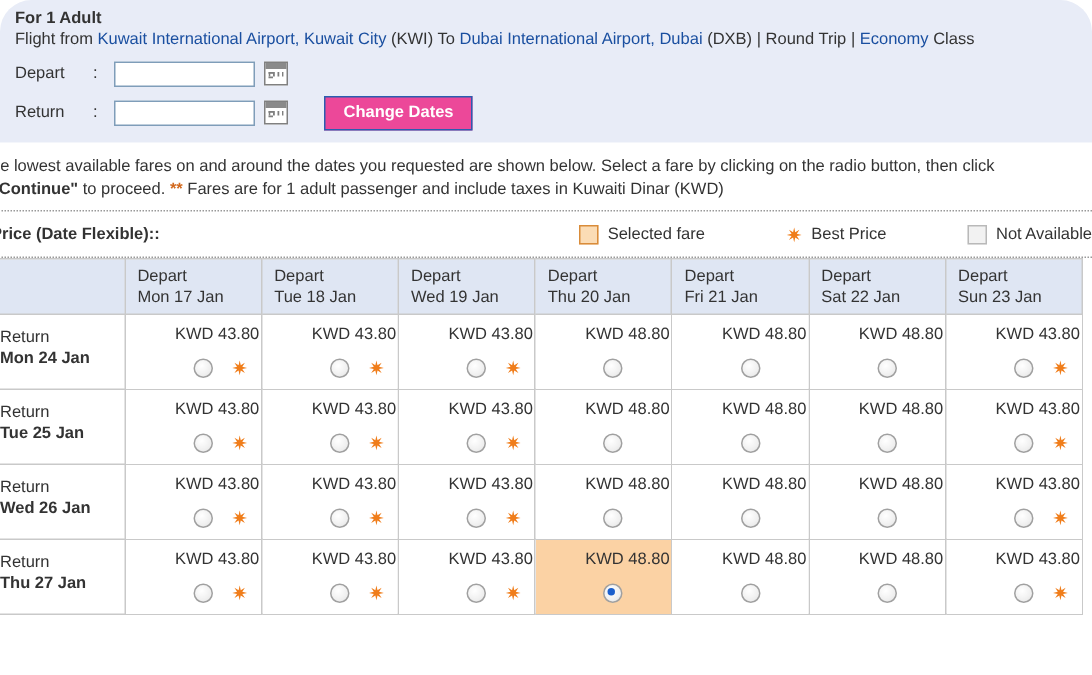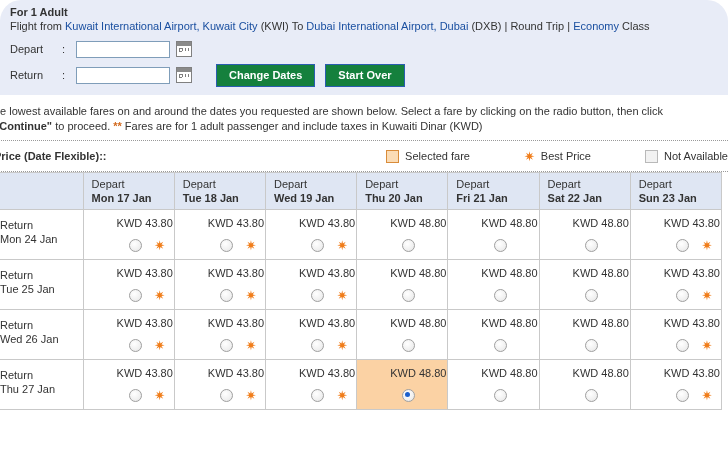--- a/index.html
+++ b/index.html
@@ -112,21 +112,21 @@
     background:
       linear-gradient(to right, #555 1px, transparent 1px) repeat-x,
       linear-gradient(to bottom, #555 1px, transparent 1px) repeat-y;
     background-size: 3px 3px, 3px 3px;
     opacity: .75;
   }
   .btn {
     height: 21px;
     line-height: 20px;
     padding: 0 12px;
-    background: #15803d;
+    background: #ec4899;
     color: #ffffff;
     font-size: 11px;
     font-weight: bold;
     border: 1px solid #2a5db0;
     text-align: center;
     cursor: pointer;
     font-family: "Liberation Sans", sans-serif;
   }
   .btn-row {
     display: flex;
@@ -211,31 +211,31 @@
     background: #dfe6f3;
     text-align: left;
     padding: 4px 0 4px 8px !important;
     font-size: 11px;
     color: #333333;
     line-height: 14px;
     height: 34px;
     box-sizing: border-box;
   }
   .dayhead .dh1 { font-weight: normal; }
-  .dayhead .dh2 { font-weight: bold; }
+  .dayhead .dh2 { font-weight: normal; }
 
   .rowhead {
     background: #ffffff;
     padding: 8px 0 0 6px !important;
     font-size: 11px;
     line-height: 14px;
     color: #333333;
     border-left: none !important;
   }
-  .rowhead .rh2 { font-weight: normal; }
+  .rowhead .rh2 { font-weight: bold; }
 
   .cell {
     height: 50px;
     background: #ffffff;
     position: relative;
     padding: 7px 8px 0 8px !important;
     box-sizing: border-box;
   }
   .cell.selected { background: #fbd2a4; }
   .fare {
@@ -303,21 +303,20 @@
         <input class="date-input" type="text" value="" style="">
         <span class="cal-icon"></span>
       </div>
       <div class="date-row">
         <div class="date-label">Return</div>
         <div class="date-colon">:</div>
         <input class="date-input" type="text" value="" style="">
         <span class="cal-icon"></span>
         <div class="btn-row">
           <div class="btn">Change Dates</div>
-          <div class="btn">Start Over</div>
         </div>
       </div>
     </div>
   </div>
 
   <div class="note">
     <span>ne lowest available fares on and around the dates you requested are shown below. Select a fare by clicking on the radio button, then click </span><b>"Continue"</b><span> to proceed. </span><span class="stars">**</span><span> Fares are for 1 adult passenger and include taxes in Kuwaiti Dinar (KWD)</span>
   </div>
 
   <div class="legend-bar">

